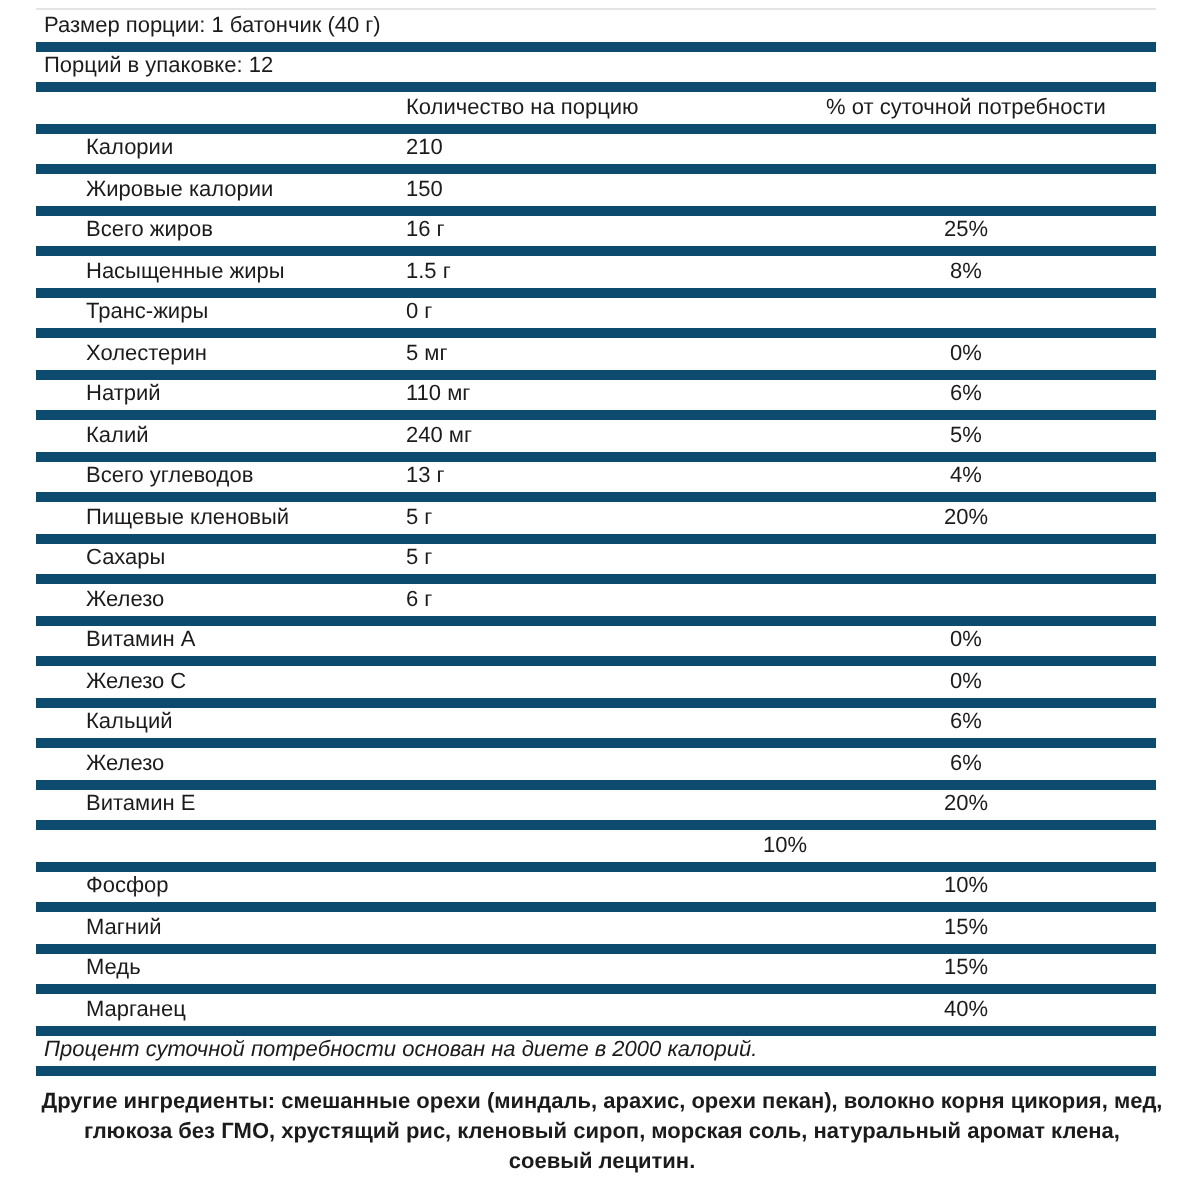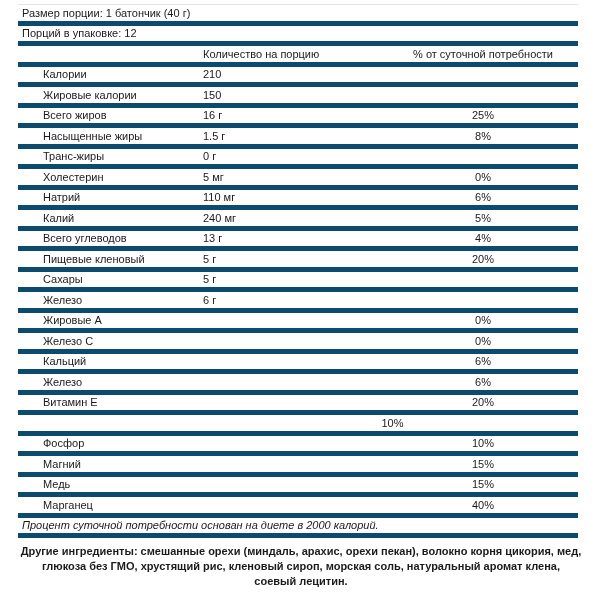--- a/index.html
+++ b/index.html
@@ -136,21 +136,21 @@
     <span class="cell-dv"></span>
   </div>
 
   <div class="row">
     <span class="cell-label">Железо</span>
     <span class="cell-amount">6 г</span>
     <span class="cell-dv"></span>
   </div>
 
   <div class="row">
-    <span class="cell-label">Жировые А</span>
+    <span class="cell-label">Витамин А</span>
     <span class="cell-amount"></span>
     <span class="cell-dv">0%</span>
   </div>
 
   <div class="row">
     <span class="cell-label">Железо С</span>
     <span class="cell-amount"></span>
     <span class="cell-dv">0%</span>
   </div>
 

